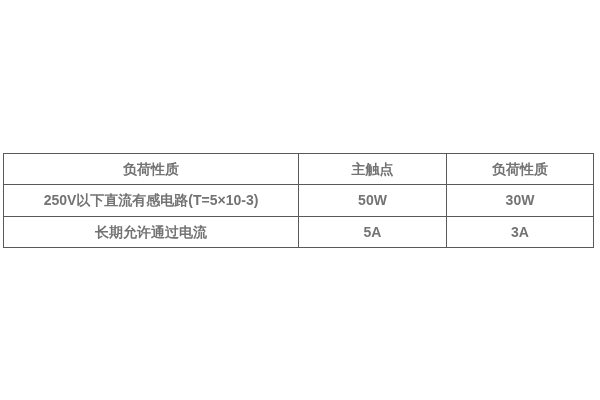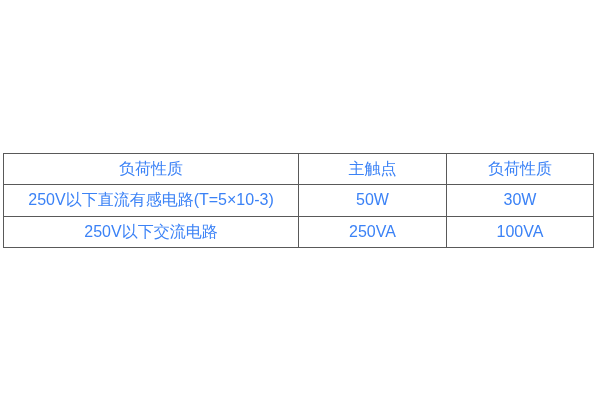--- a/index.html
+++ b/index.html
@@ -20,27 +20,28 @@
     top: 153px;
     width: 590px;
     height: 95px;
     border-collapse: collapse;
     table-layout: fixed;
   }
   table.spec-table td {
     border: 1px solid #595959;
     text-align: center;
     vertical-align: middle;
-    font-size: 16px;
+    font-size: 14px;
     line-height: 1;
-    color: #3b82f6;
+    color: #737373;
     padding: 0;
     background: #ffffff;
     white-space: nowrap;
     overflow: hidden;
+    font-weight: bold;
   }
   table.spec-table tr {
     height: 24px;
   }
 </style>
 </head>
 <body>
 
 <table class="spec-table">
   <colgroup>
@@ -53,18 +54,18 @@
       <td>负荷性质</td>
       <td>主触点</td>
       <td>负荷性质</td>
     </tr>
     <tr>
       <td>250V以下直流有感电路(T=5×10-3)</td>
       <td>50W</td>
       <td>30W</td>
     </tr>
     <tr>
-      <td>250V以下交流电路</td>
-      <td>250VA</td>
-      <td>100VA</td>
+      <td>长期允许通过电流</td>
+      <td>5A</td>
+      <td>3A</td>
     </tr>
   </tbody>
 </table>
 
 </body></html>

